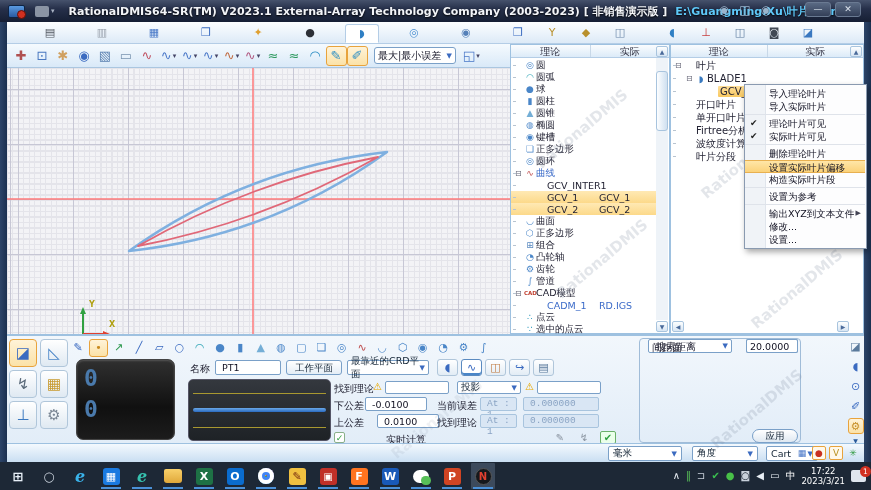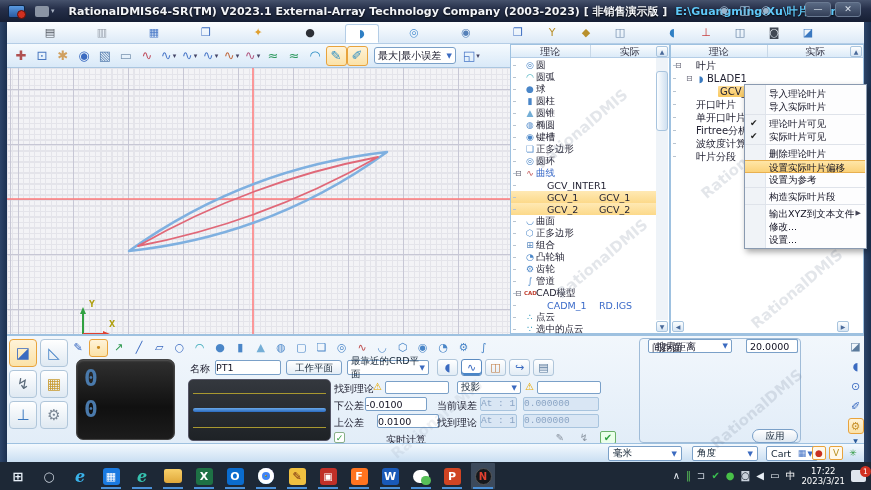--- a/index.html
+++ b/index.html
@@ -102,21 +102,21 @@
   .lbtn{width:28px;height:28px;border:1px solid #b0c6da;border-radius:4px;background:linear-gradient(#ffffff,#dfe9f2);
     display:flex;align-items:center;justify-content:center;font-size:15px;}
   .lbtn.sel{border:1px solid #e8a33c;background:linear-gradient(#fff3d8,#fbe2a8);}
   .counter{position:absolute;left:69px;top:23px;width:99px;height:81px;border-radius:7px;
     background:linear-gradient(#303030,#101010 60%,#1c1c1c);border:1px solid #444;box-shadow:inset 0 1px 2px #555;}
   .cs{position:absolute;left:7px;color:#4a7aac;font-size:23px;font-weight:bold;font-family:"DejaVu Sans Mono",monospace;line-height:1;}
   .cs.t{top:7px;} .cs.b{top:38px;}
   .cbig{position:absolute;left:22px;top:6px;color:#3dd492;font-size:60px;font-weight:bold;font-family:"DejaVu Sans Mono",monospace;line-height:66px;letter-spacing:-3px;}
 
   .flabel{position:absolute;font-size:10px;color:#223;}
-  .fin{position:absolute;height:15px;border:1px solid #7aa0c8;border-radius:2px;background:#fff;font-size:9.5px;color:#112;padding:0 0;}
+  .fin{position:absolute;height:15px;border:1px solid #7aa0c8;border-radius:2px;background:#fff;font-size:9.5px;color:#112;padding:0 6px;}
   .fin.dis{background:#d9e6f4;color:#8aa4c4;border-color:#a8c4de;font-family:Liberation Mono, monospace;}
   .fbtn{position:absolute;height:15px;border:1px solid #7aa0c8;border-radius:3px;background:linear-gradient(#ffffff,#e4edf6);
     font-size:9.5px;color:#123;text-align:center;line-height:13px;}
   .fsel{position:absolute;height:15px;border:1px solid #7aa0c8;border-radius:2px;background:#fff;font-size:9.5px;color:#123;
     display:flex;align-items:center;padding:0 3px;}
   .fsel .car{margin-left:auto;color:#3a6ac0;font-size:7px;}
   .warn{position:absolute;color:#e8a800;font-size:10px;}
   .formtabs{position:absolute;left:430px;top:23px;display:flex;gap:3px;}
   .ftab{width:21px;height:17px;display:flex;align-items:center;justify-content:center;font-size:11px;border:1px solid #b0c6da;border-radius:3px;background:linear-gradient(#fff,#e2ecf5);}
   .ftab.sel{border-color:#5a8ac0;background:#fff;box-shadow:inset 0 -2px 0 #4a86c8;}
@@ -625,26 +625,26 @@
         <span class="mtext">删除理论叶片</span>
         <span class="marrow"></span>
       </div>
       <div class="mitem hl">
         <span class="mcheck"></span>
         <span class="mtext">设置实际叶片偏移</span>
         <span class="marrow"></span>
       </div>
       <div class="mitem sep">
         <span class="mcheck"></span>
-        <span class="mtext">设置为参考</span>
+        <span class="mtext">构造实际叶片段</span>
         <span class="marrow"></span>
       </div>
       <div class="mitem sep">
         <span class="mcheck"></span>
-        <span class="mtext">构造实际叶片段</span>
+        <span class="mtext">设置为参考</span>
         <span class="marrow"></span>
       </div>
       <div class="mitem">
         <span class="mcheck"></span>
         <span class="mtext">输出XYZ到文本文件</span>
         <span class="marrow">▶</span>
       </div>
       <div class="mitem">
         <span class="mcheck"></span>
         <span class="mtext">修改...</span>

